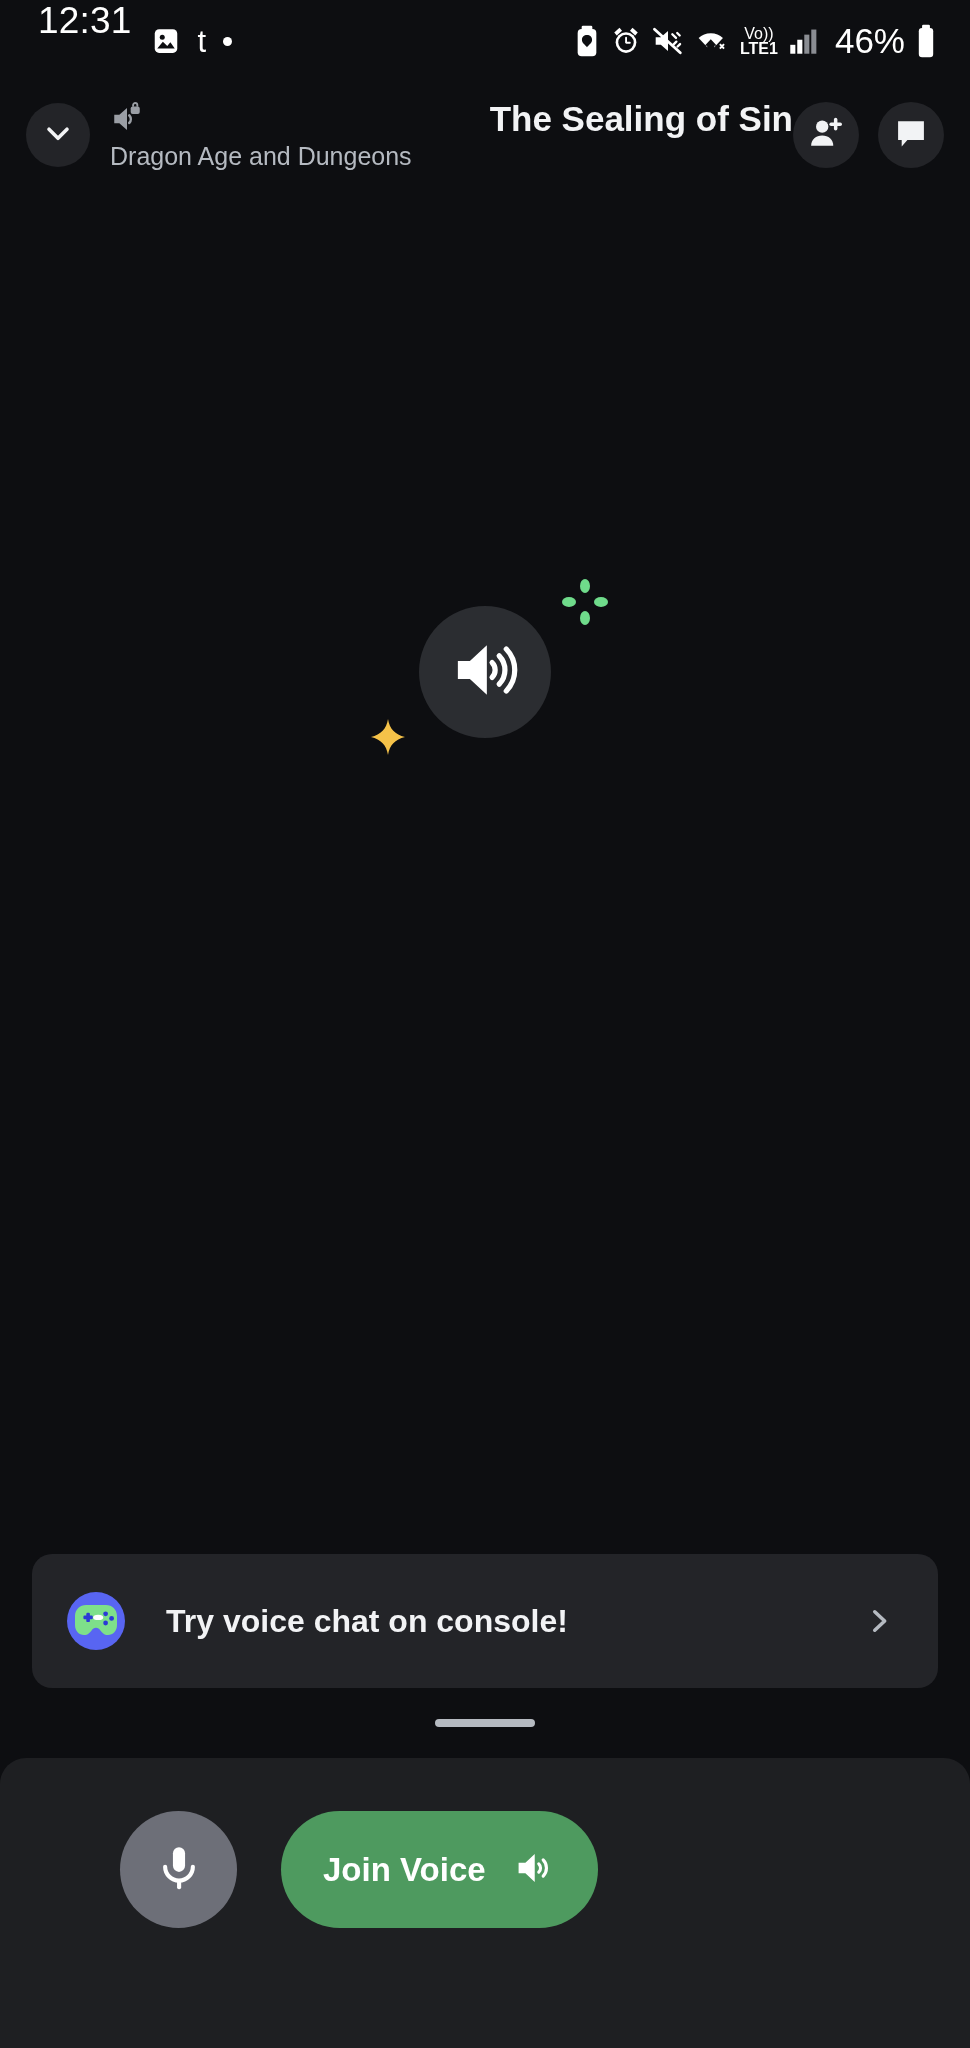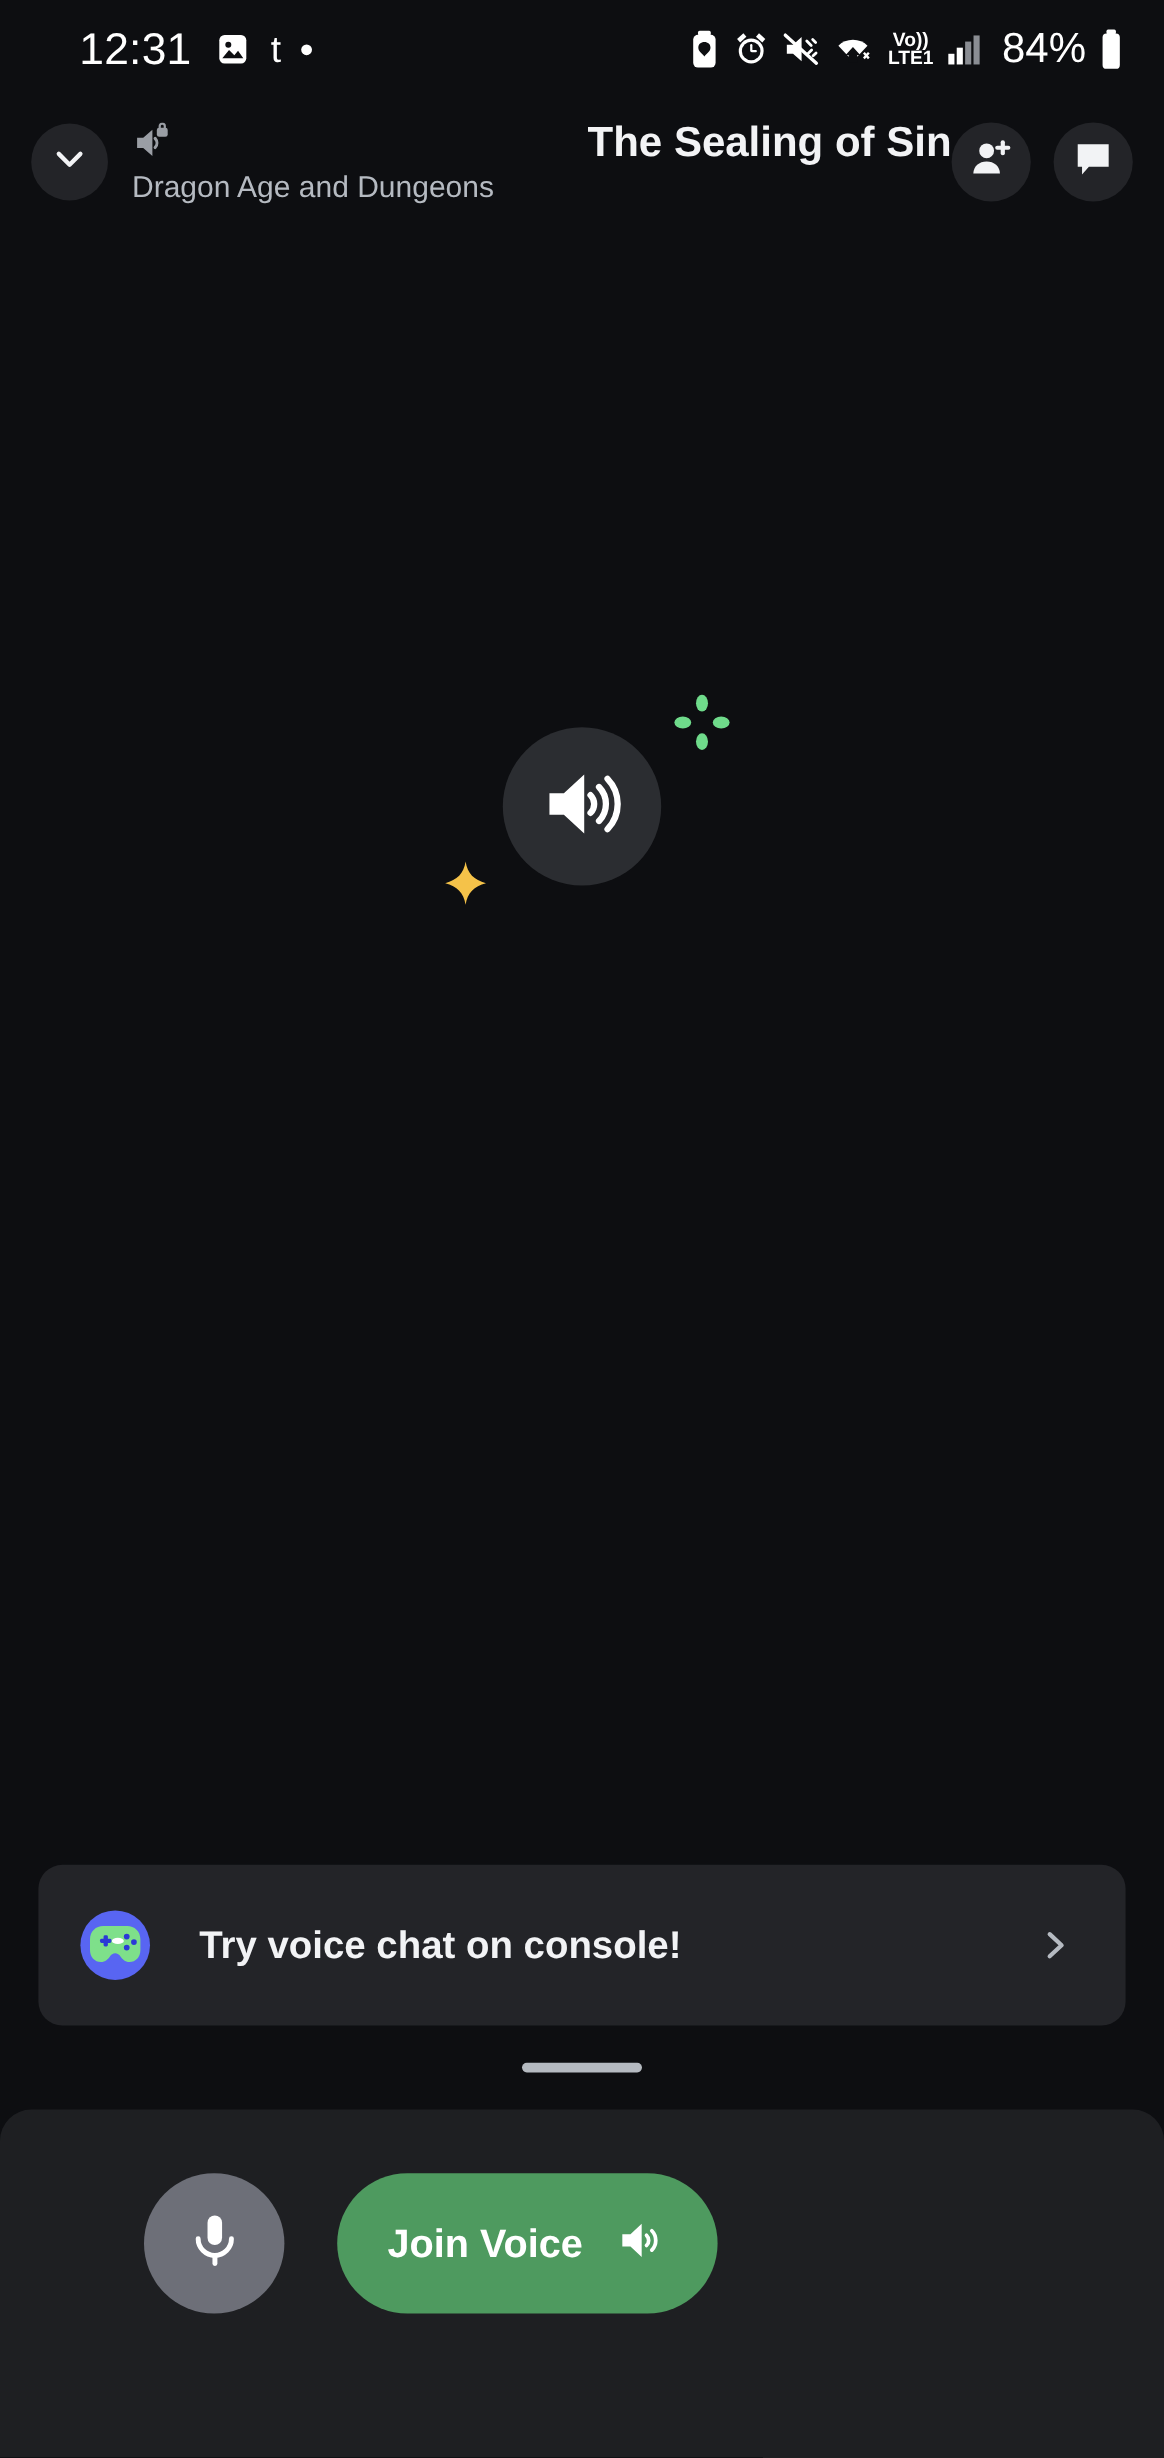--- a/index.html
+++ b/index.html
@@ -12,35 +12,34 @@
   #screen {
     position:relative;
     width:970px; height:2048px;
     background:#0d0e11;
     display:flex; flex-direction:column;
   }
 
   
   .statusbar {
     height:82px; flex:0 0 82px;
-    display:flex; align-items:center;
+    display:flex; 
     padding:0 34px 0 38px;
     color:#ffffff;
-    margin-left:28px;
   }
   .sb-clock { font-size:37px; letter-spacing:.2px; font-weight:400; }
   .sb-left-icons { display:flex; align-items:center; gap:17px; margin-left:19px; }
   .sb-spacer { flex:1 1 auto; }
   .sb-right-icons { display:flex; align-items:center; gap:11px; }
   .sb-ico { display:inline-flex; align-items:center; justify-content:center; }
   .sb-dot { width:9px;height:9px;border-radius:50%;background:#fff;display:inline-block; }
   .sb-t { font-size:31px; font-weight:400; line-height:1; }
   .sb-batt-text { font-size:35px; font-weight:400; margin-left:7px; }
   .volte { display:flex; flex-direction:column; align-items:center; line-height:0.95; }
-  .volte .v1 { font-size:16px; font-weight:700; }
+  .volte .v1 { font-size:16px; font-weight:400; }
   .volte .v2 { font-size:16px; font-weight:700; }
 
   
   .header {
     flex:0 0 105px;
     display:flex; align-items:center;
     padding:0 26px 0 26px;
   }
   .hdr-back {
     width:64px;height:64px;border-radius:50%;
@@ -218,21 +217,21 @@
         <span class="v2">LTE1</span>
       </span>
       <span class="sb-ico">
         <svg width="28" height="28" viewBox="0 0 22 22">
           <rect x="1" y="14" width="4" height="7" fill="#fff"></rect>
           <rect x="6.5" y="10" width="4" height="11" fill="#fff"></rect>
           <rect x="12" y="6" width="4" height="15" fill="#8a8d93"></rect>
           <rect x="17.5" y="2" width="4" height="19" fill="#8a8d93"></rect>
         </svg>
       </span>
-      <span class="sb-batt-text">84%</span>
+      <span class="sb-batt-text">46%</span>
       <span class="sb-ico">
         <svg width="20" height="34" viewBox="0 0 14 26">
           <rect x="4" y="0.5" width="6" height="3" rx="1" fill="#fff"></rect>
           <rect x="1.5" y="3" width="11" height="22.5" rx="2.5" fill="#fff"></rect>
         </svg>
       </span>
     </span>
   </div>
 
   <div class="header">

